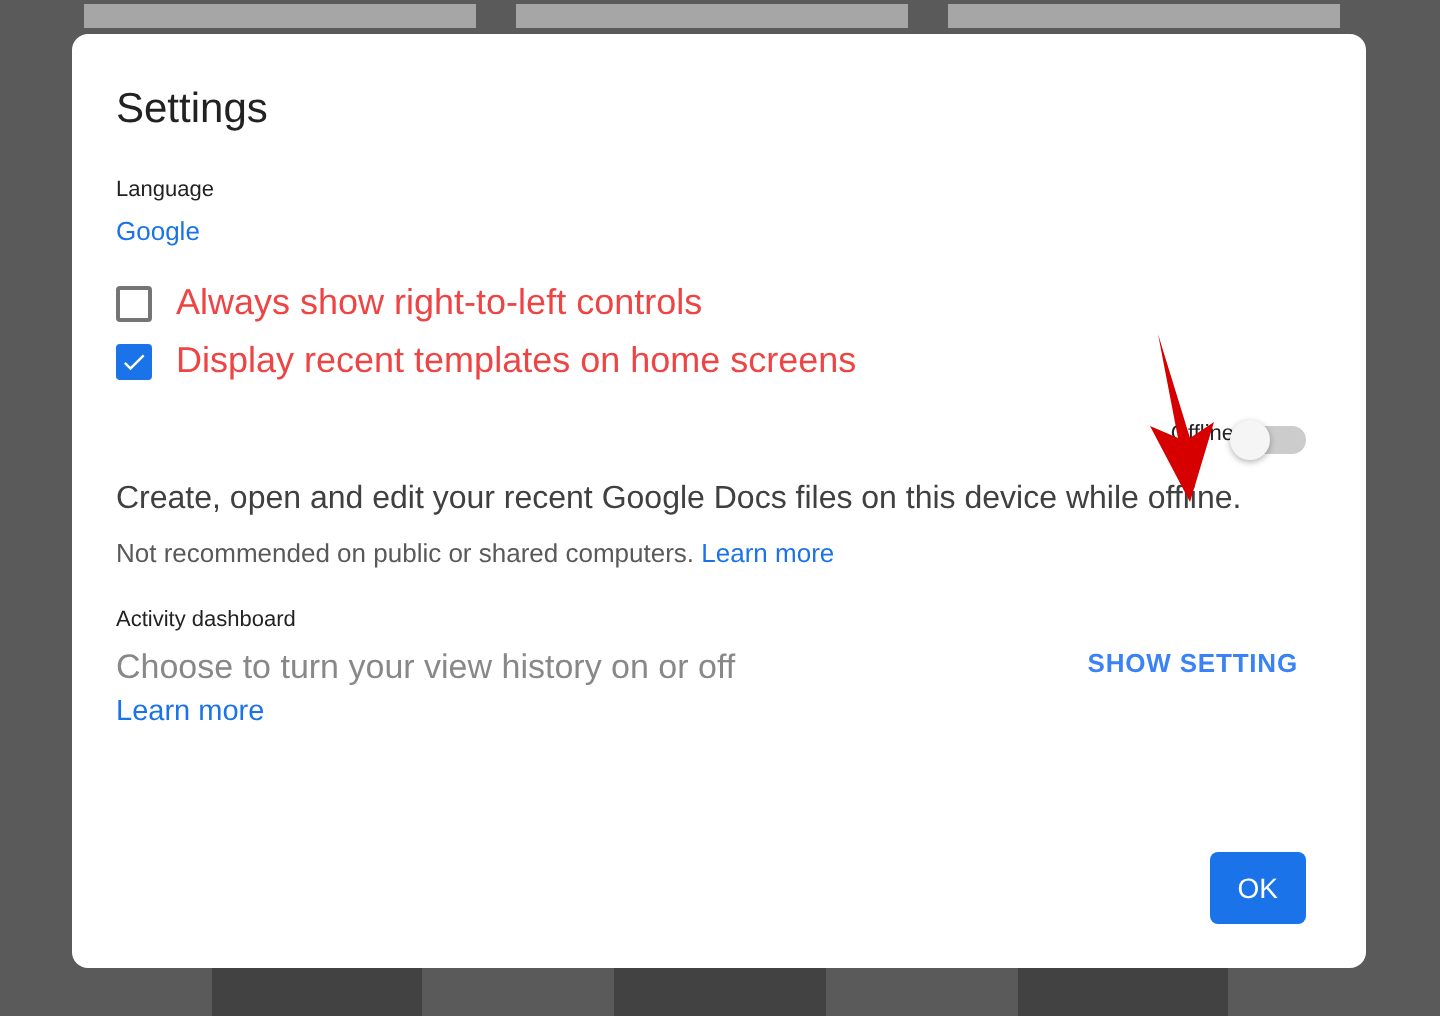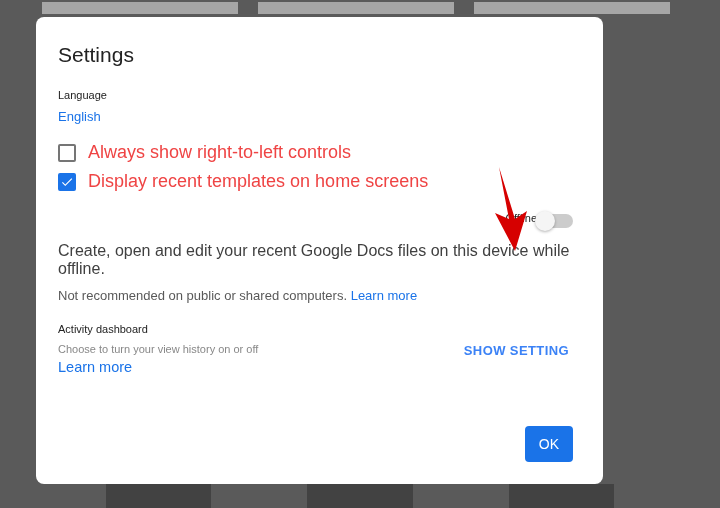--- a/index.html
+++ b/index.html
@@ -25,21 +25,21 @@
     }
     .dim {
       position: absolute;
       inset: 0;
       background: rgba(0,0,0,0.35);
     }
     .dialog {
       position: absolute;
       top: 17px;
       left: 36px;
-      width: 567px;
+      width: 647px;
       height: 467px;
       background: #fff;
       border-radius: 8px;
       padding: 26px 30px 20px 22px;
     }
     .dialog-title {
       font-size: 21px;
       color: #222;
       font-weight: 400;
       margin-bottom: 22px;
@@ -131,21 +131,21 @@
       top: 146px;
       pointer-events: none;
     }
     .activity-row {
       display: flex;
       justify-content: space-between;
       align-items: flex-start;
       margin-top: 8px;
     }
     .activity-desc {
-      font-size: 11px;
+      font-size: 17px;
       color: #888;
     }
     .activity-learn {
       color: #1a73e8;
       font-size: 14.5px;
       margin-top: 4px;
       cursor: pointer;
     }
     .show-setting {
       color: #3b82f6;
@@ -196,21 +196,21 @@
   <div class="bg-thumb"></div>
     <div class="bg-thumb"></div>
     <div class="bg-thumb"></div>
 </div>
 <div class="dim"></div>
 
 <div class="dialog">
   <h1 class="dialog-title">Settings</h1>
 
   <div class="section-title first">Language</div>
-  <a class="lang-link">English</a>
+  <a class="lang-link">Google</a>
   <div class="checkbox-row">
     <span class="checkbox"></span>
     <span class="checkbox-label">Always show right-to-left controls</span>
   </div>
 
   <div class="checkbox-row">
     <span class="checkbox checked">
       <svg width="14" height="14" viewBox="0 0 24 24">
           <path fill="#fff" d="M9 16.17L4.83 12l-1.42 1.41L9 19 21 7l-1.41-1.41z"></path>
         </svg>

